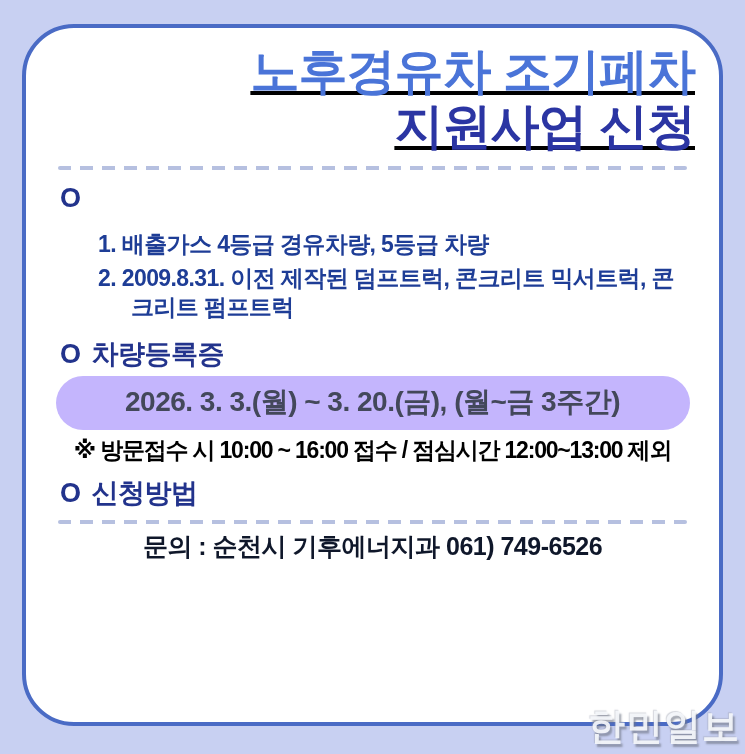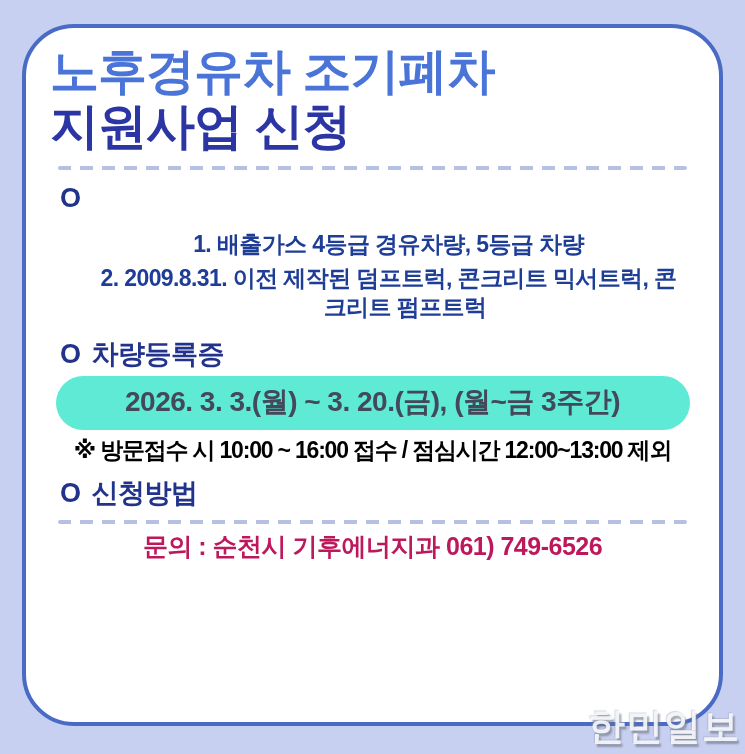--- a/index.html
+++ b/index.html
@@ -15,46 +15,47 @@
     position: absolute;
     left: 22px; top: 24px;
     width: 701px; height: 702px;
     background: #ffffff;
     border: 4px solid #4a6bc5;
     border-radius: 52px;
     padding: 8px 24px 0 24px;
   }
   .title {
     margin: 8px 0 0 0;
-    text-align: left;
+    text-align: right;
     font-size: 49px;
     font-weight: 900;
     line-height: 1.13;
     letter-spacing: -1px;
+    text-decoration: underline;
   }
   .title .line1 { display: block; color: #4a74d8; }
   .title .line2 { display: block; color: #2b35a3; }
   .divider {
     height: 4px;
     margin: 11px 8px 0 8px;
     background-image: repeating-linear-gradient(to right, #b6c0e0 0 13px, transparent 13px 22px);
     border-radius: 2px;
   }
   .section-heading {
     display: flex;
     align-items: center;
     gap: 11px;
     margin: 12px 0 2px 10px;
     font-size: 27px;
     font-weight: 800;
     color: #22338c;
     letter-spacing: -0.5px;
     line-height: 1.2;
   }
-  .section-body { padding-left: 32px; margin: 16px; text-align: center; }
+  .section-body { padding-left: 32px; margin: 16px; }
   .item {
     font-size: 23px;
     font-weight: 700;
     color: #1e3d96;
     line-height: 1.26;
     margin: 5px 0;
     padding-left: 33px;
     text-indent: -33px;
     letter-spacing: -0.6px;
   }
@@ -69,21 +70,21 @@
     text-indent: 0;
     white-space: nowrap;
     font-size: 21.5px;
     letter-spacing: -1.3px;
     transform: scaleX(0.97);
     transform-origin: left center;
   }
   .date-pill {
     margin: 6px auto 0 auto;
     width: 634px;
-    background: #5eead4;
+    background: #c4b5fd;
     border-radius: 32px;
     padding: 9px 0 11px 0;
     text-align: center;
     font-size: 28px;
     font-weight: 800;
     color: #43485a;
     letter-spacing: -0.5px;
     line-height: 1.2;
   }
   .period-note {
@@ -93,21 +94,21 @@
     font-weight: 800;
     color: #000000;
     letter-spacing: -1.2px;
     line-height: 1.2;
   }
   .footer-contact {
     margin: 7px 0 0 0;
     text-align: center;
     font-size: 25px;
     font-weight: 800;
-    color: #be185d;
+    color: #0f172a;
     letter-spacing: -0.5px;
     line-height: 1.2;
   }
   .watermark {
     position: absolute;
     right: 5px; bottom: 2px;
     font-size: 37px;
     font-weight: 700;
     letter-spacing: 1px;
     color: rgba(245, 247, 251, 0.92);

